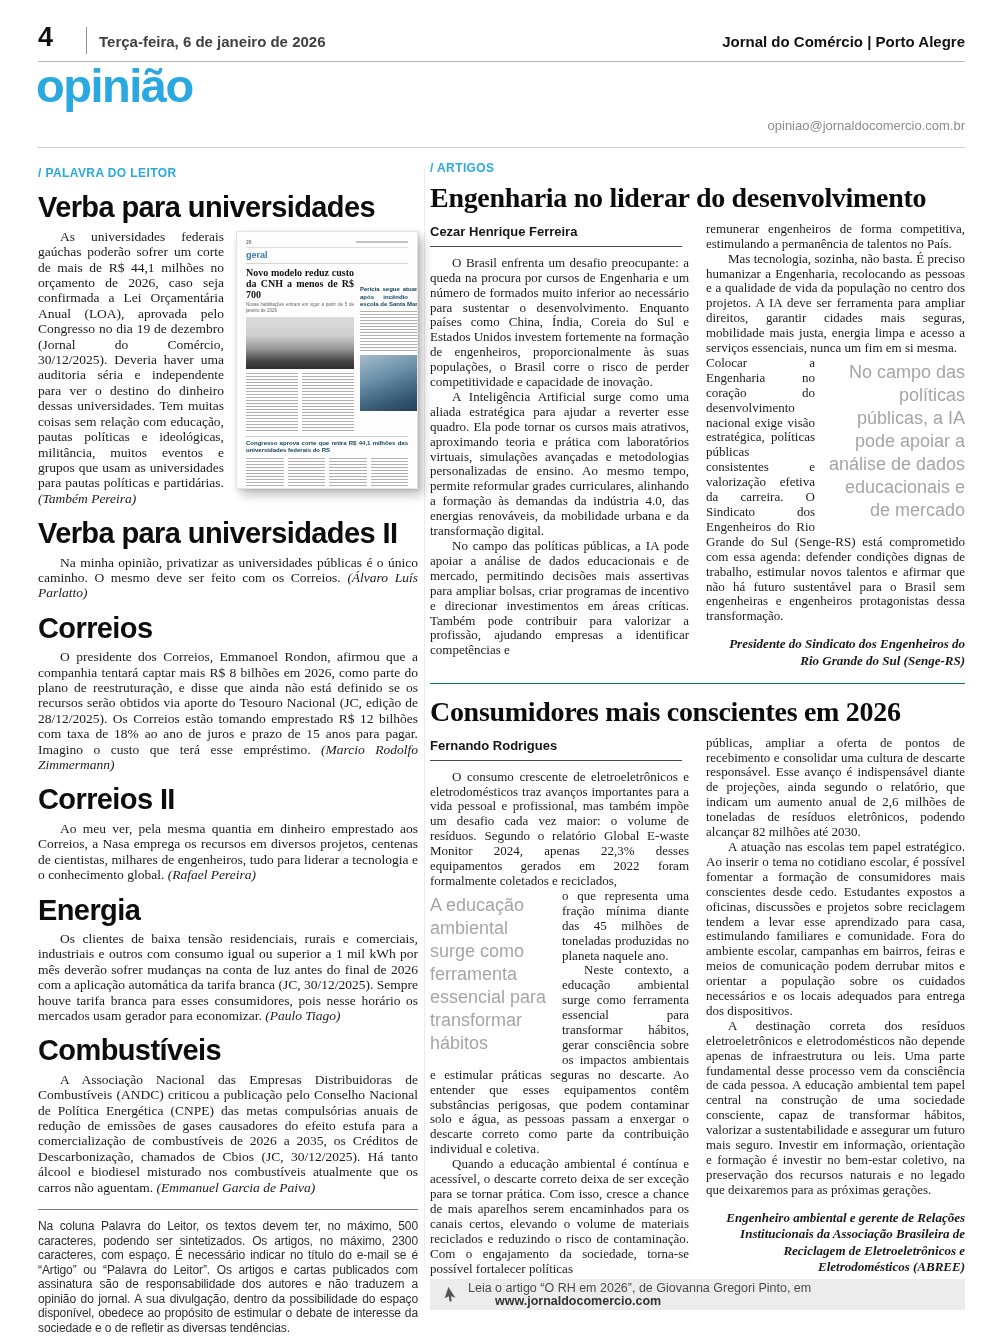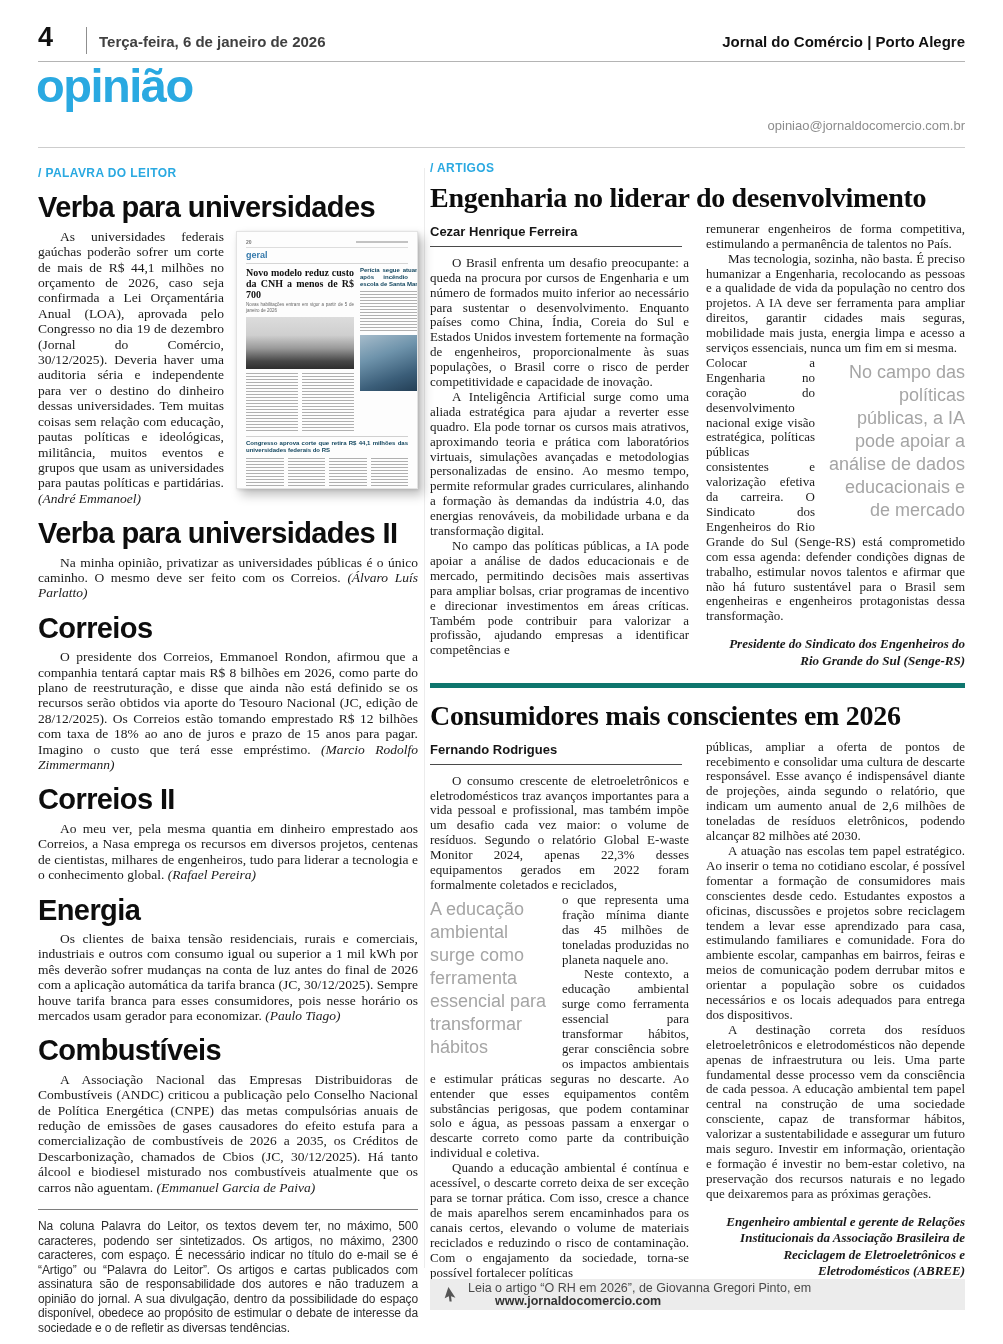--- a/index.html
+++ b/index.html
@@ -37,21 +37,21 @@
   
   .clip { float:right; width:182px; height:258px; margin:2px 0 6px 12px; background:#fdfdfd;
           border:1px solid #e3e3e3; box-shadow:5px 6px 10px rgba(0,0,0,.25), 1px 1px 3px rgba(0,0,0,.12);
           padding:8px 9px; overflow:hidden; font-family:"Liberation Sans",sans-serif; }
   .c-top { display:flex; justify-content:space-between; align-items:center;
            border-bottom:1px solid #ddd; padding-bottom:2px; }
   .c-pg  { font:700 5px/1 "Liberation Sans",sans-serif; color:#777; }
   .c-mast{ width:52px; height:2px; background:#c3c3c3; }
   .c-geral { font:700 9px/1 "Liberation Sans",sans-serif; color:#3579ab; margin:3px 0 2px;
              border-bottom:1px solid #d5d5d5; padding-bottom:3px; }
-  .c-main { display:flex; gap:6px; margin-top:3px; }
+  .c-main { display:flex; gap:6px; margin-top:3px;align-items:center; }
   .c-left { width:108px; }
   .c-right{ width:66px; }
   .c-h1 { font:700 10px/1.1 "Liberation Serif",serif; color:#111; margin:0 0 2px; }
   .c-deck { font:400 4.5px/1.3 "Liberation Sans",sans-serif; color:#666; margin:0 0 3px; }
   .c-h2 { font:700 6px/1.2 "Liberation Sans",sans-serif; color:#12465f; margin:0 0 3px; }
   .c-photo1 { width:108px; height:52px;
               background:linear-gradient(180deg,#dcdcdc 0%,#cfcfcf 35%,#9a9a9a 60%,#474747 85%,#2e2e2e 100%); }
   .c-photo2 { width:66px; height:56px; margin-top:4px;
               background:linear-gradient(160deg,#a6bccb 0%,#6e93ab 35%,#3b5e79 70%,#203a50 100%); }
   .tl { background:repeating-linear-gradient(to bottom,#b0b0b0 0 1px,transparent 1px 3px); }
@@ -67,21 +67,21 @@
   .col  { width:259px; font-size:13px; line-height:14.9px; text-align:justify; hyphens:auto; }
   .col p { margin:0; text-indent:22px; }
   .col p.noindent { text-indent:0; }
   .byline { font:700 13px/1 "Liberation Sans",sans-serif; color:#161616; padding:3px 0 8px;
             border-bottom:1px solid #4a4a4a; width:252px; margin-bottom:9px; }
   .pullquote { font:400 18px/23px "Liberation Sans",sans-serif; color:#a5a5a5; }
   .pq-right { float:right; width:140px; margin:5px 0 4px 10px; text-align:right; }
   .pq-left  { float:left;  width:120px; margin:5px 12px 4px 0; text-align:left; }
   .signature { font:700 13px/16.5px "Liberation Serif",serif; font-style:italic;
                text-align:right; margin-top:12px; padding-left:20px; }
-  .art2 { border-top:5px solid #0f766e; margin-top:14px; padding-top:5px; }
+  .art2 { border-top:1px solid #0f766e; margin-top:14px; padding-top:5px; }
 
   
   .jcbar { position:absolute; left:430px; top:1279px; width:535px; height:31px; background:#ececec;
            display:flex; align-items:center; gap:10px; padding:0 13px;
            font:400 12.5px/1 "Liberation Sans",sans-serif; color:#4a4a4a; }
   .jcbar .lk { font-weight:700; color:#333; cursor:pointer;margin-left:27px; }
   .cursor-ic { flex:0 0 auto; transform:rotate(18deg); }
 </style>
 </head>
 <body>
@@ -131,21 +131,21 @@
             <div class="c-h2">Congresso aprova corte que retira R$ 44,1 milhões das universidades federais do RS</div>
             <div class="c-cols">
               <div class="tl" style="height:38px"></div>
               <div class="tl" style="height:38px"></div>
               <div class="tl" style="height:38px"></div>
               <div class="tl" style="height:38px"></div>
             </div>
           </div>
         </div>
         <p><span>As universidades federais gaúchas poderão sofrer um corte de mais de R$ 44,1 milhões no orçamento de 2026, caso seja confirmada a Lei Orçamentária Anual (LOA), aprovada pelo Congresso no dia 19 de dezembro (Jornal do Comércio, 30/12/2025). Deveria haver uma auditoria séria e independente para ver o destino do dinheiro dessas universidades. Tem muitas coisas sem relação com educação, pautas políticas e ideológicas, militância, muitos eventos e grupos que usam as universidades para pautas políticas e partidárias.</span>
-           <em class="lauthor">(André Emmanoel)</em></p>
+           <em class="lauthor">(Também Pereira)</em></p>
       </div>
     </section>
 
     <section>
       <h2 class="lheading">Verba para universidades II</h2>
       <div class="lbody">
           <p><span>Na minha opinião, privatizar as universidades públicas é o único caminho. O mesmo deve ser feito com os Correios.</span>
         <em class="lauthor">(Álvaro Luís Parlatto)</em></p>
         </div>
     </section>

